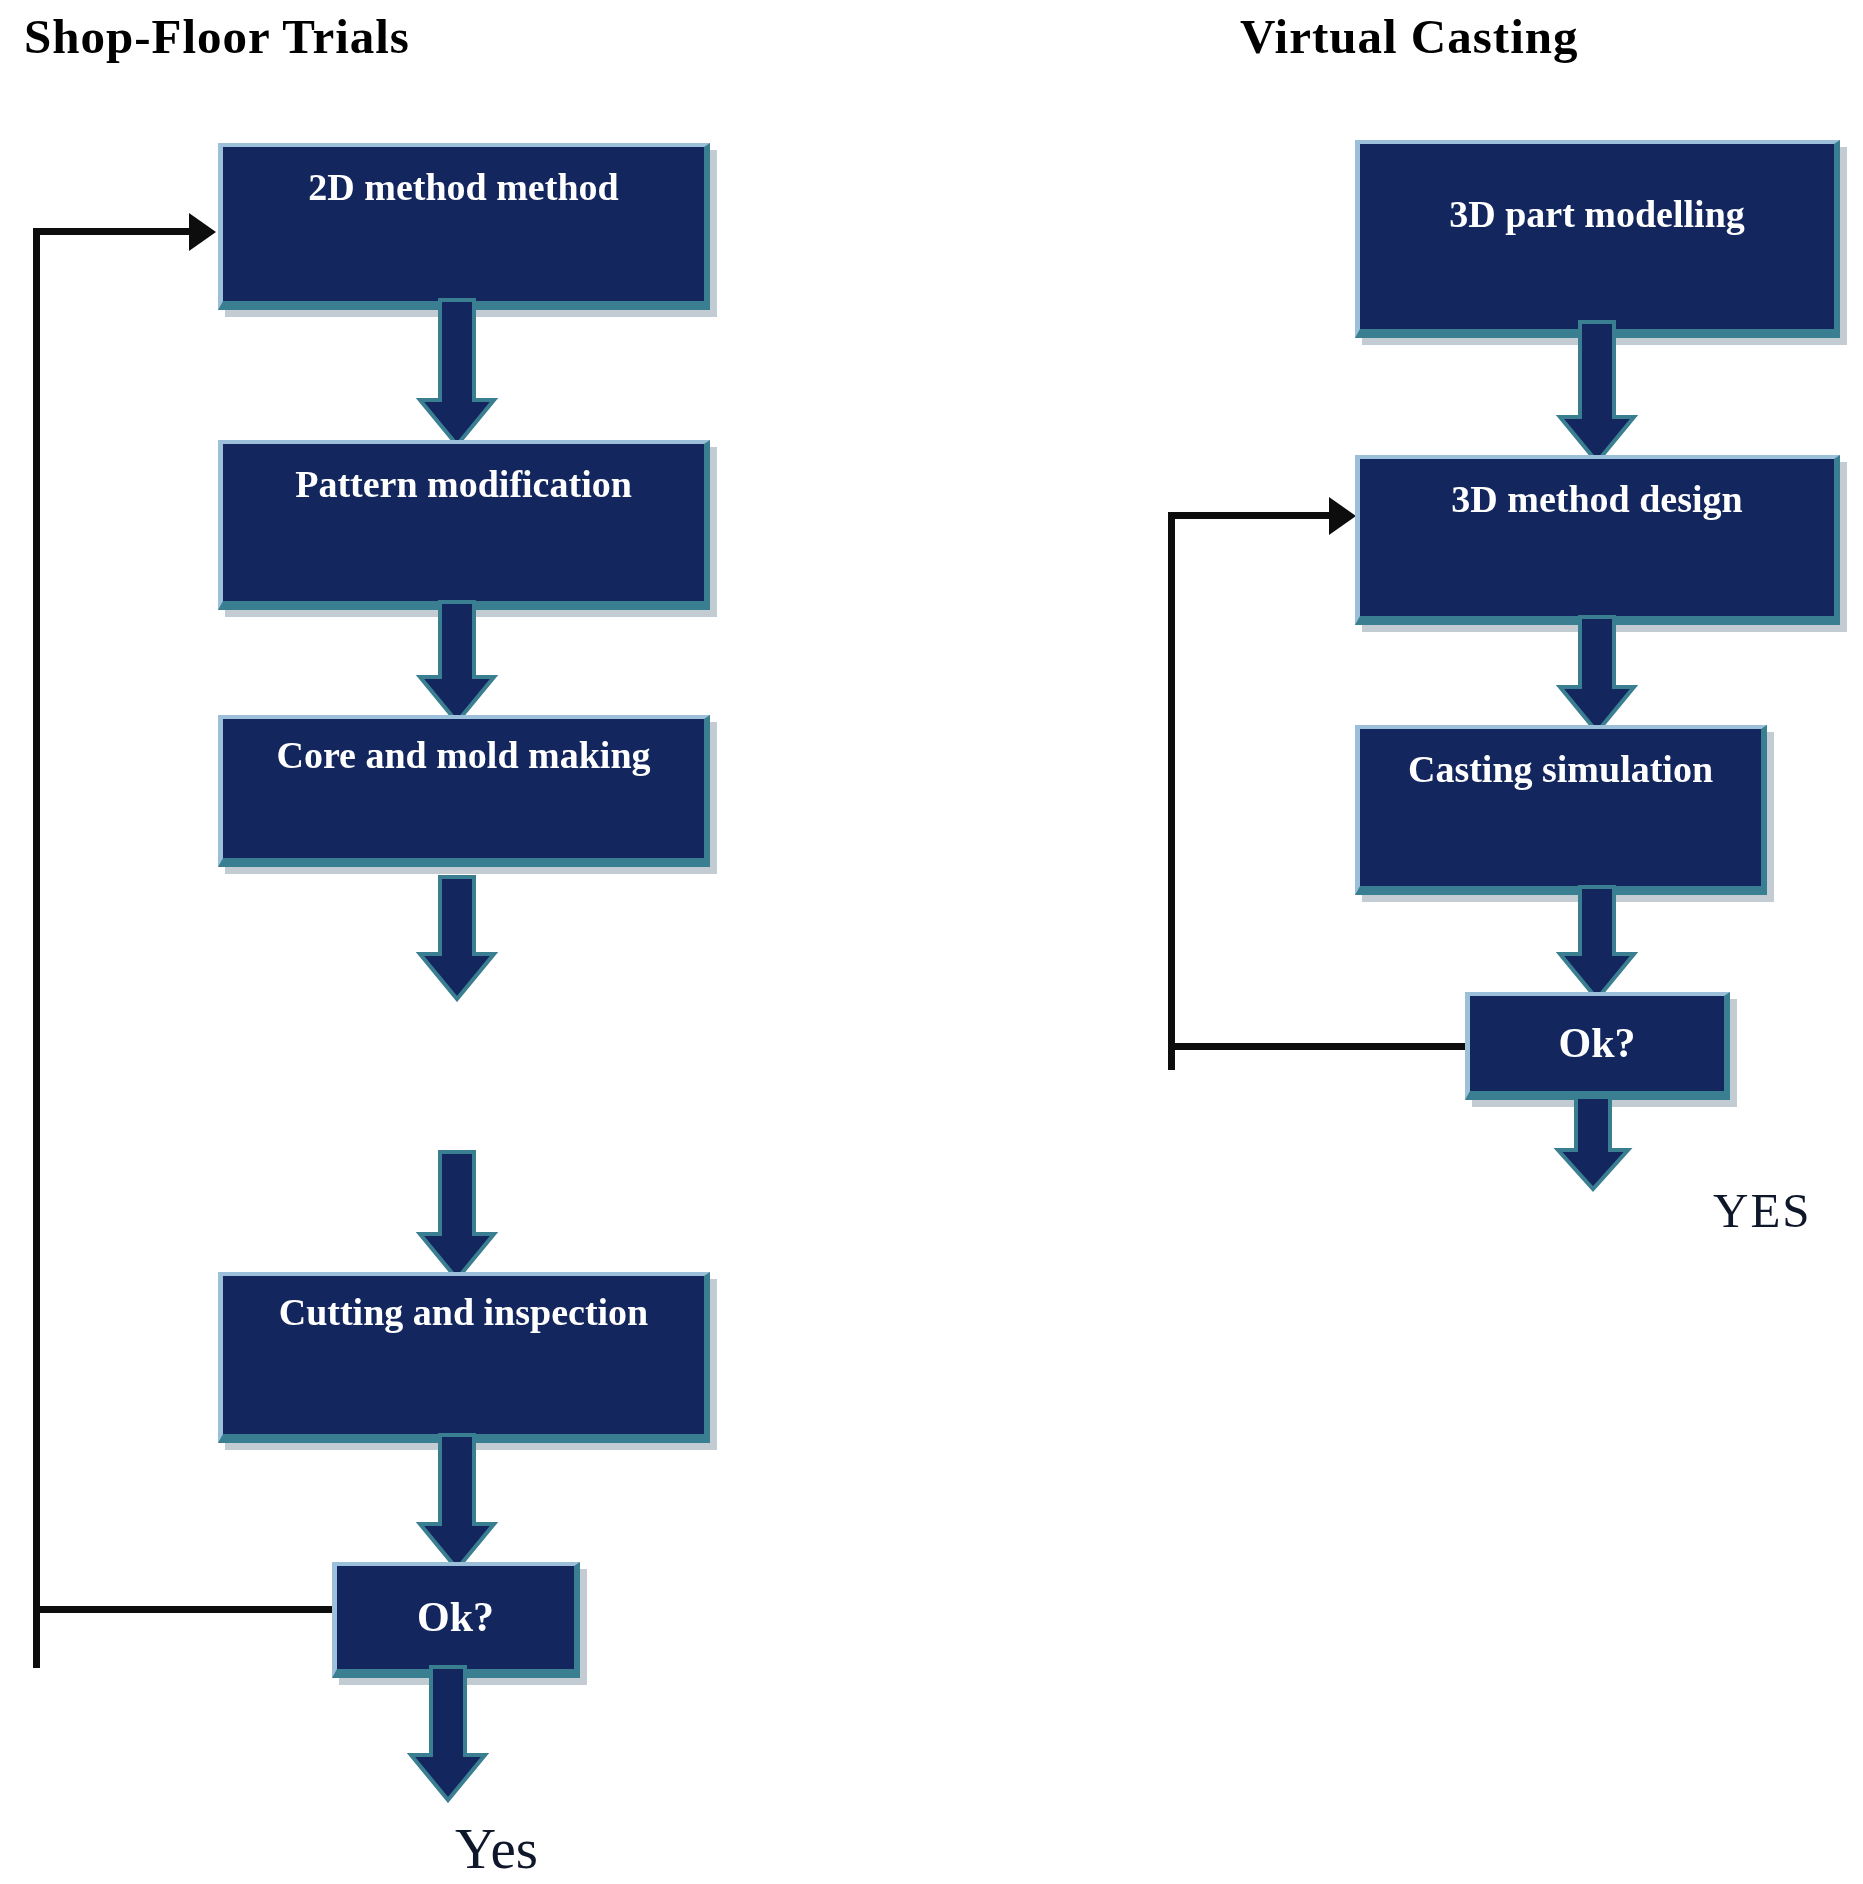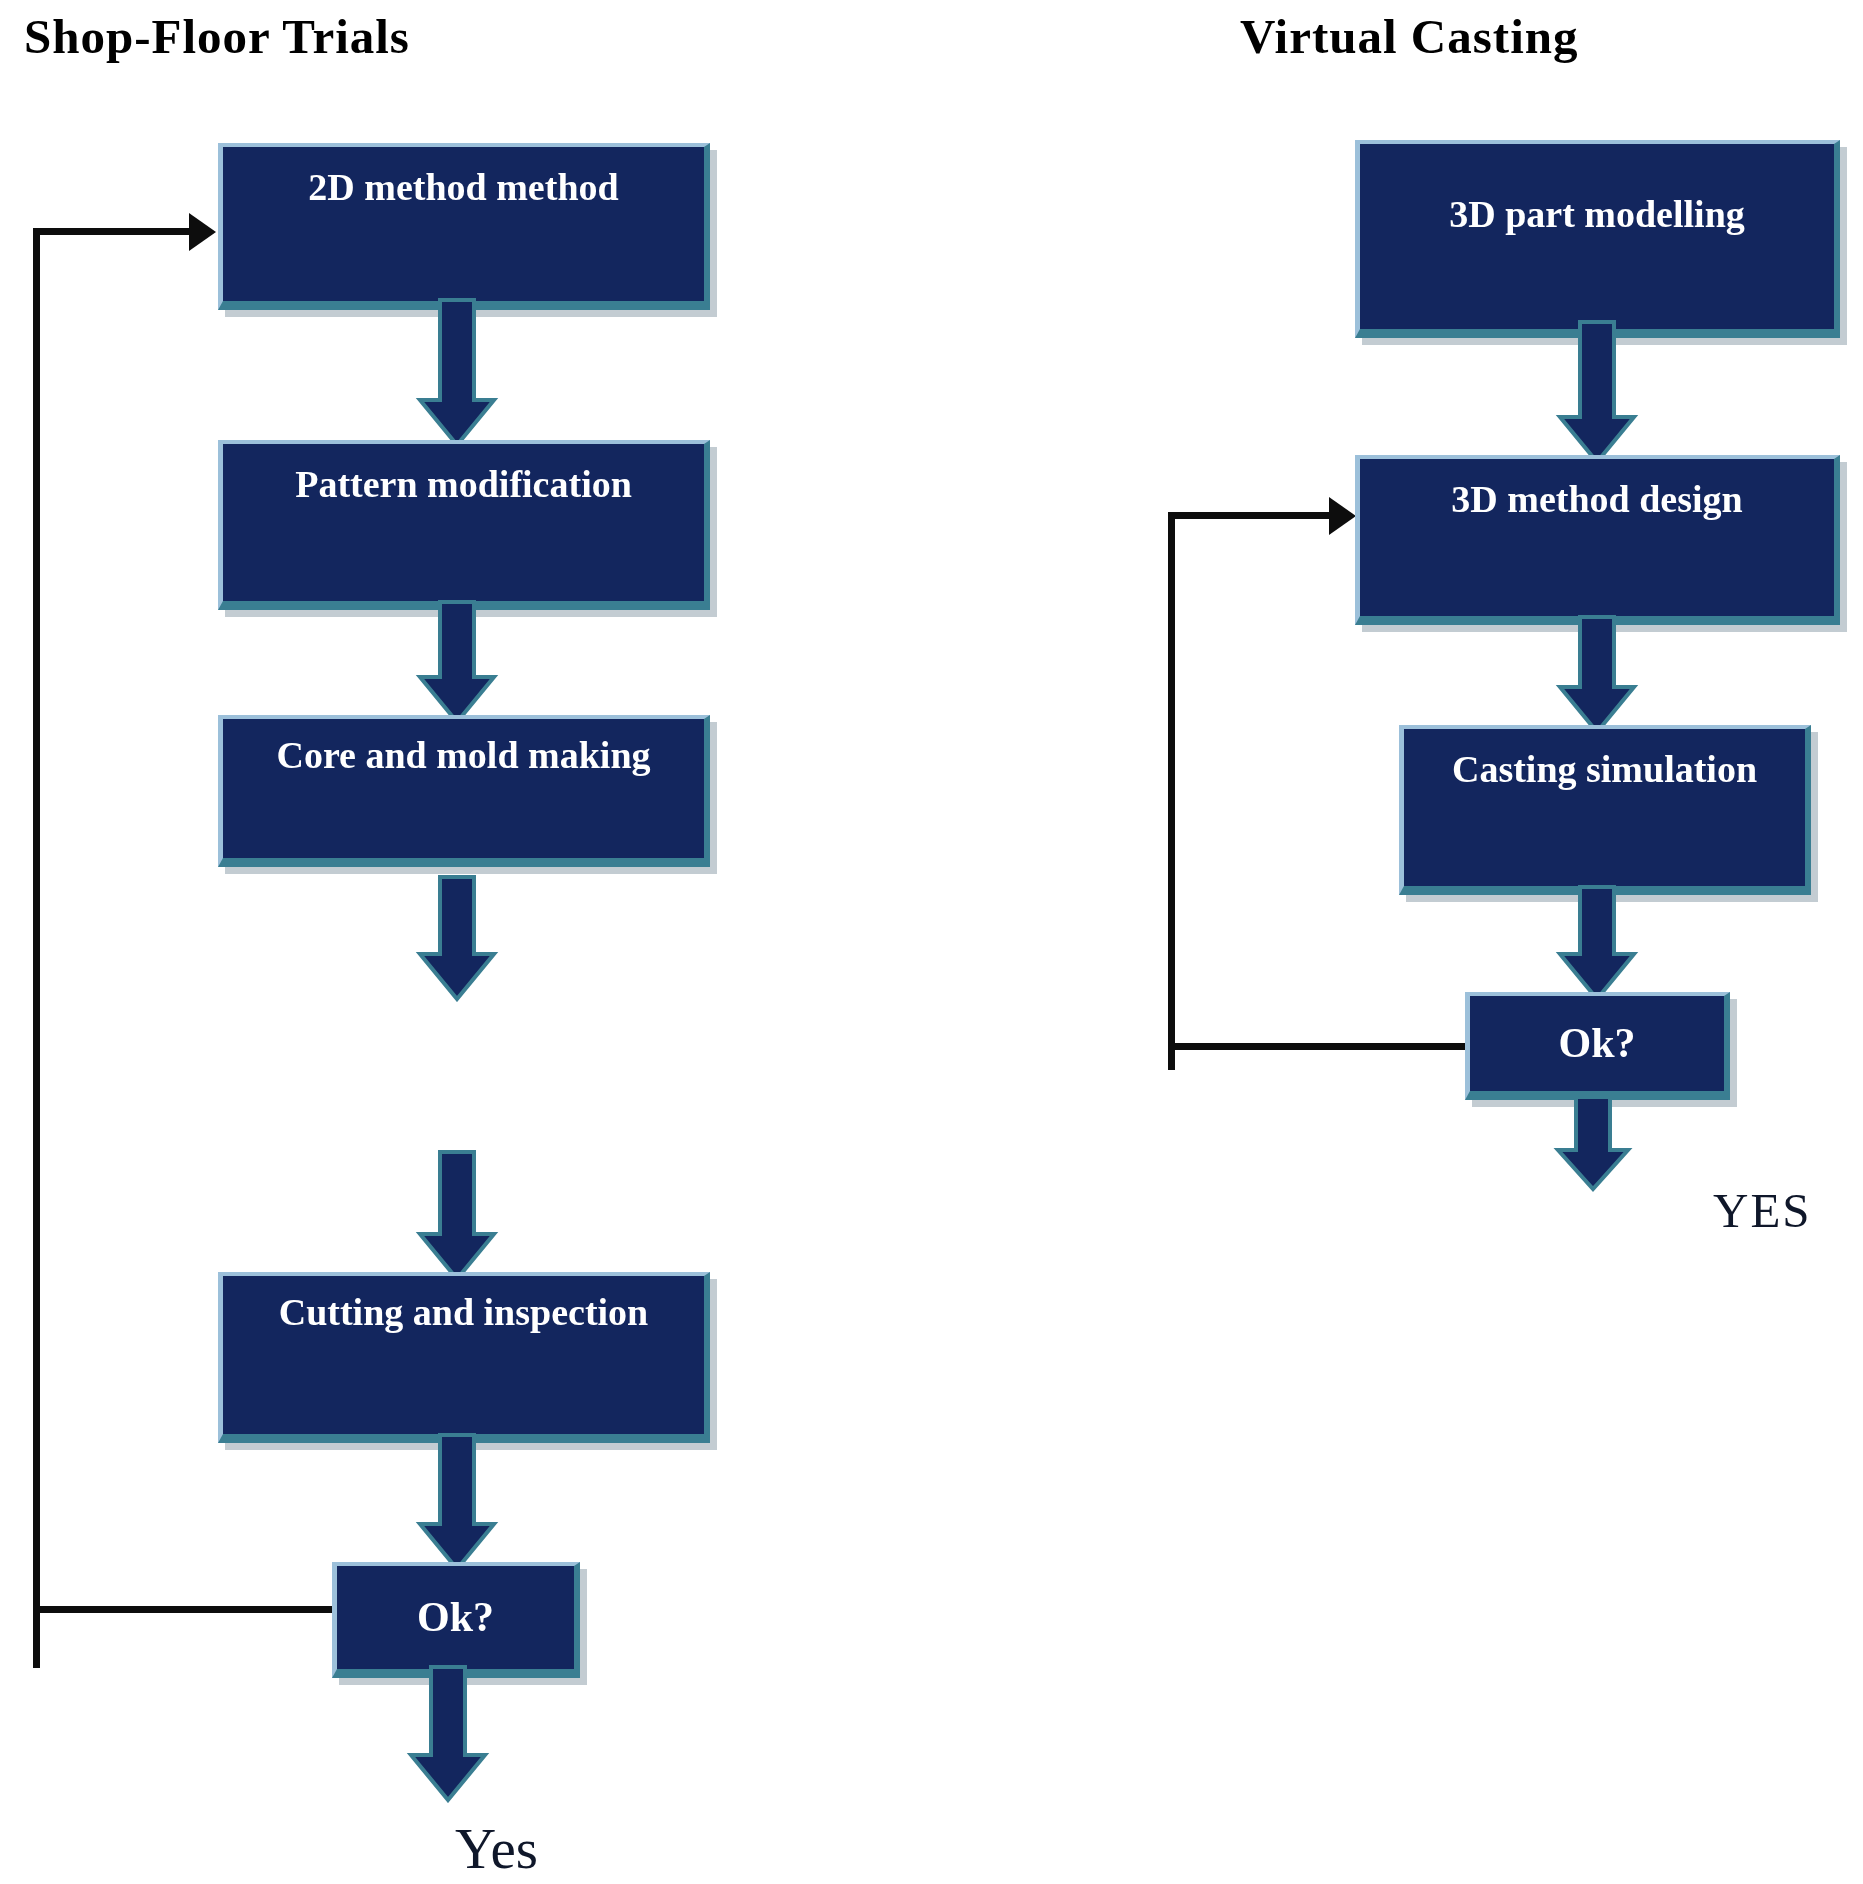--- a/index.html
+++ b/index.html
@@ -130,21 +130,21 @@
   </svg>
 
   <div class="flow-box" style="left:1355px;top:455px;width:485px;height:170px;">
     <span>3D method design</span>
   </div>
 
   <svg class="block-arrow" style="left:1555px;top:615px;" width="84" height="120" viewBox="0 0 84 120">
     <polygon points="25,2 25,72 5,72 42,117 79,72 59,72 59,2" fill="#13265e" stroke="#3a7e92" stroke-width="4"></polygon>
   </svg>
 
-  <div class="flow-box" style="left:1399px;top:725px;width:412px;height:170px;">
+  <div class="flow-box" style="left:1355px;top:725px;width:412px;height:170px;">
     <span>Casting simulation</span>
   </div>
 
   <svg class="block-arrow" style="left:1555px;top:885px;" width="84" height="117" viewBox="0 0 84 117">
     <polygon points="25,2 25,69 5,69 42,114 79,69 59,69 59,2" fill="#13265e" stroke="#3a7e92" stroke-width="4"></polygon>
   </svg>
 
   <div class="flow-box ok-box" style="left:1465px;top:992px;width:265px;height:108px;">
     <span>Ok?</span>
   </div>

